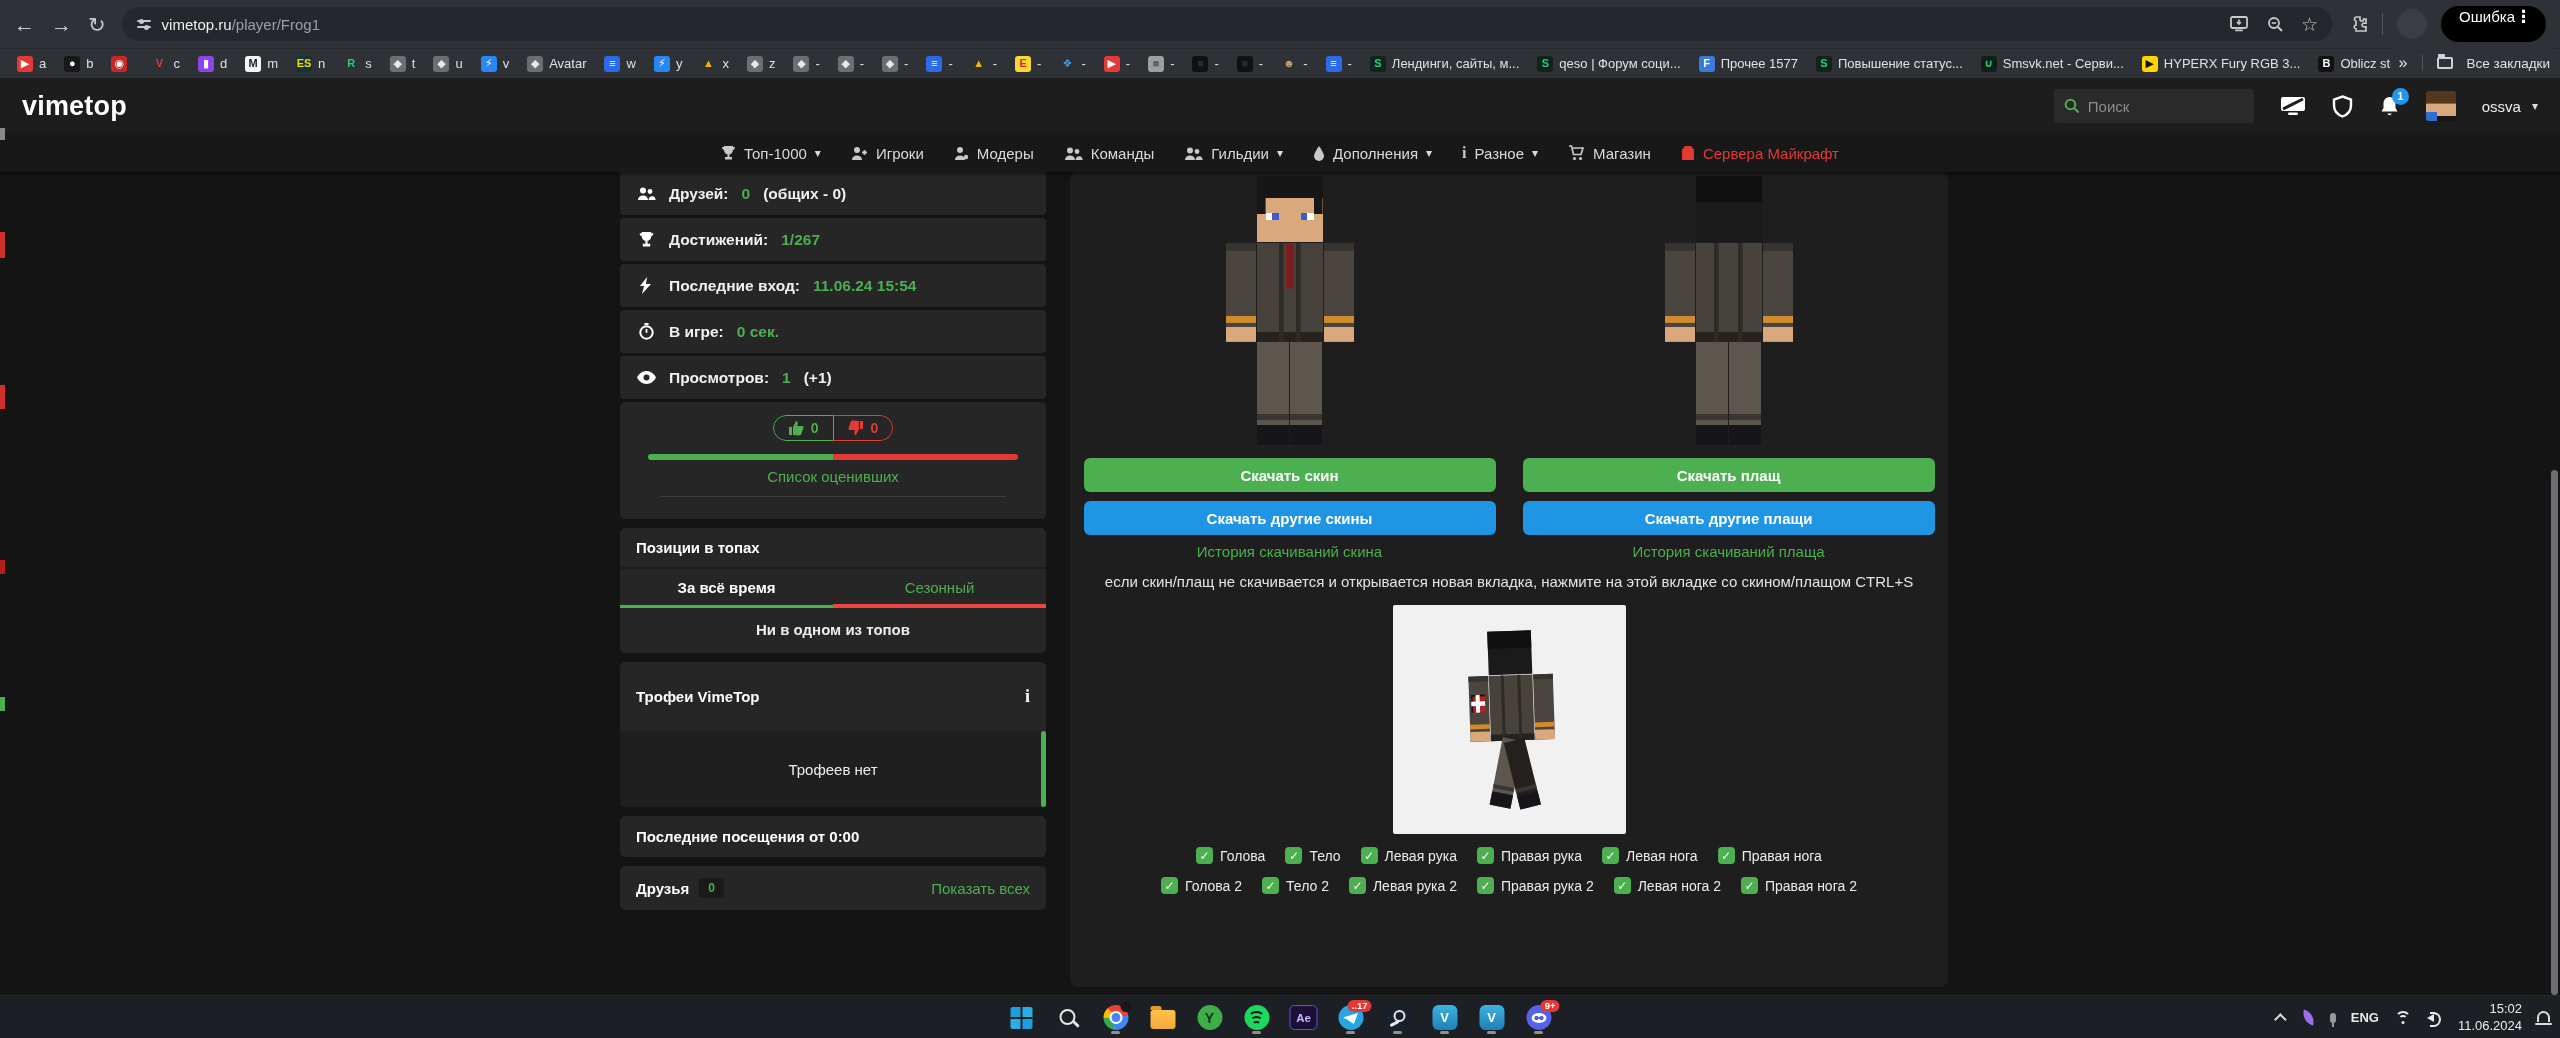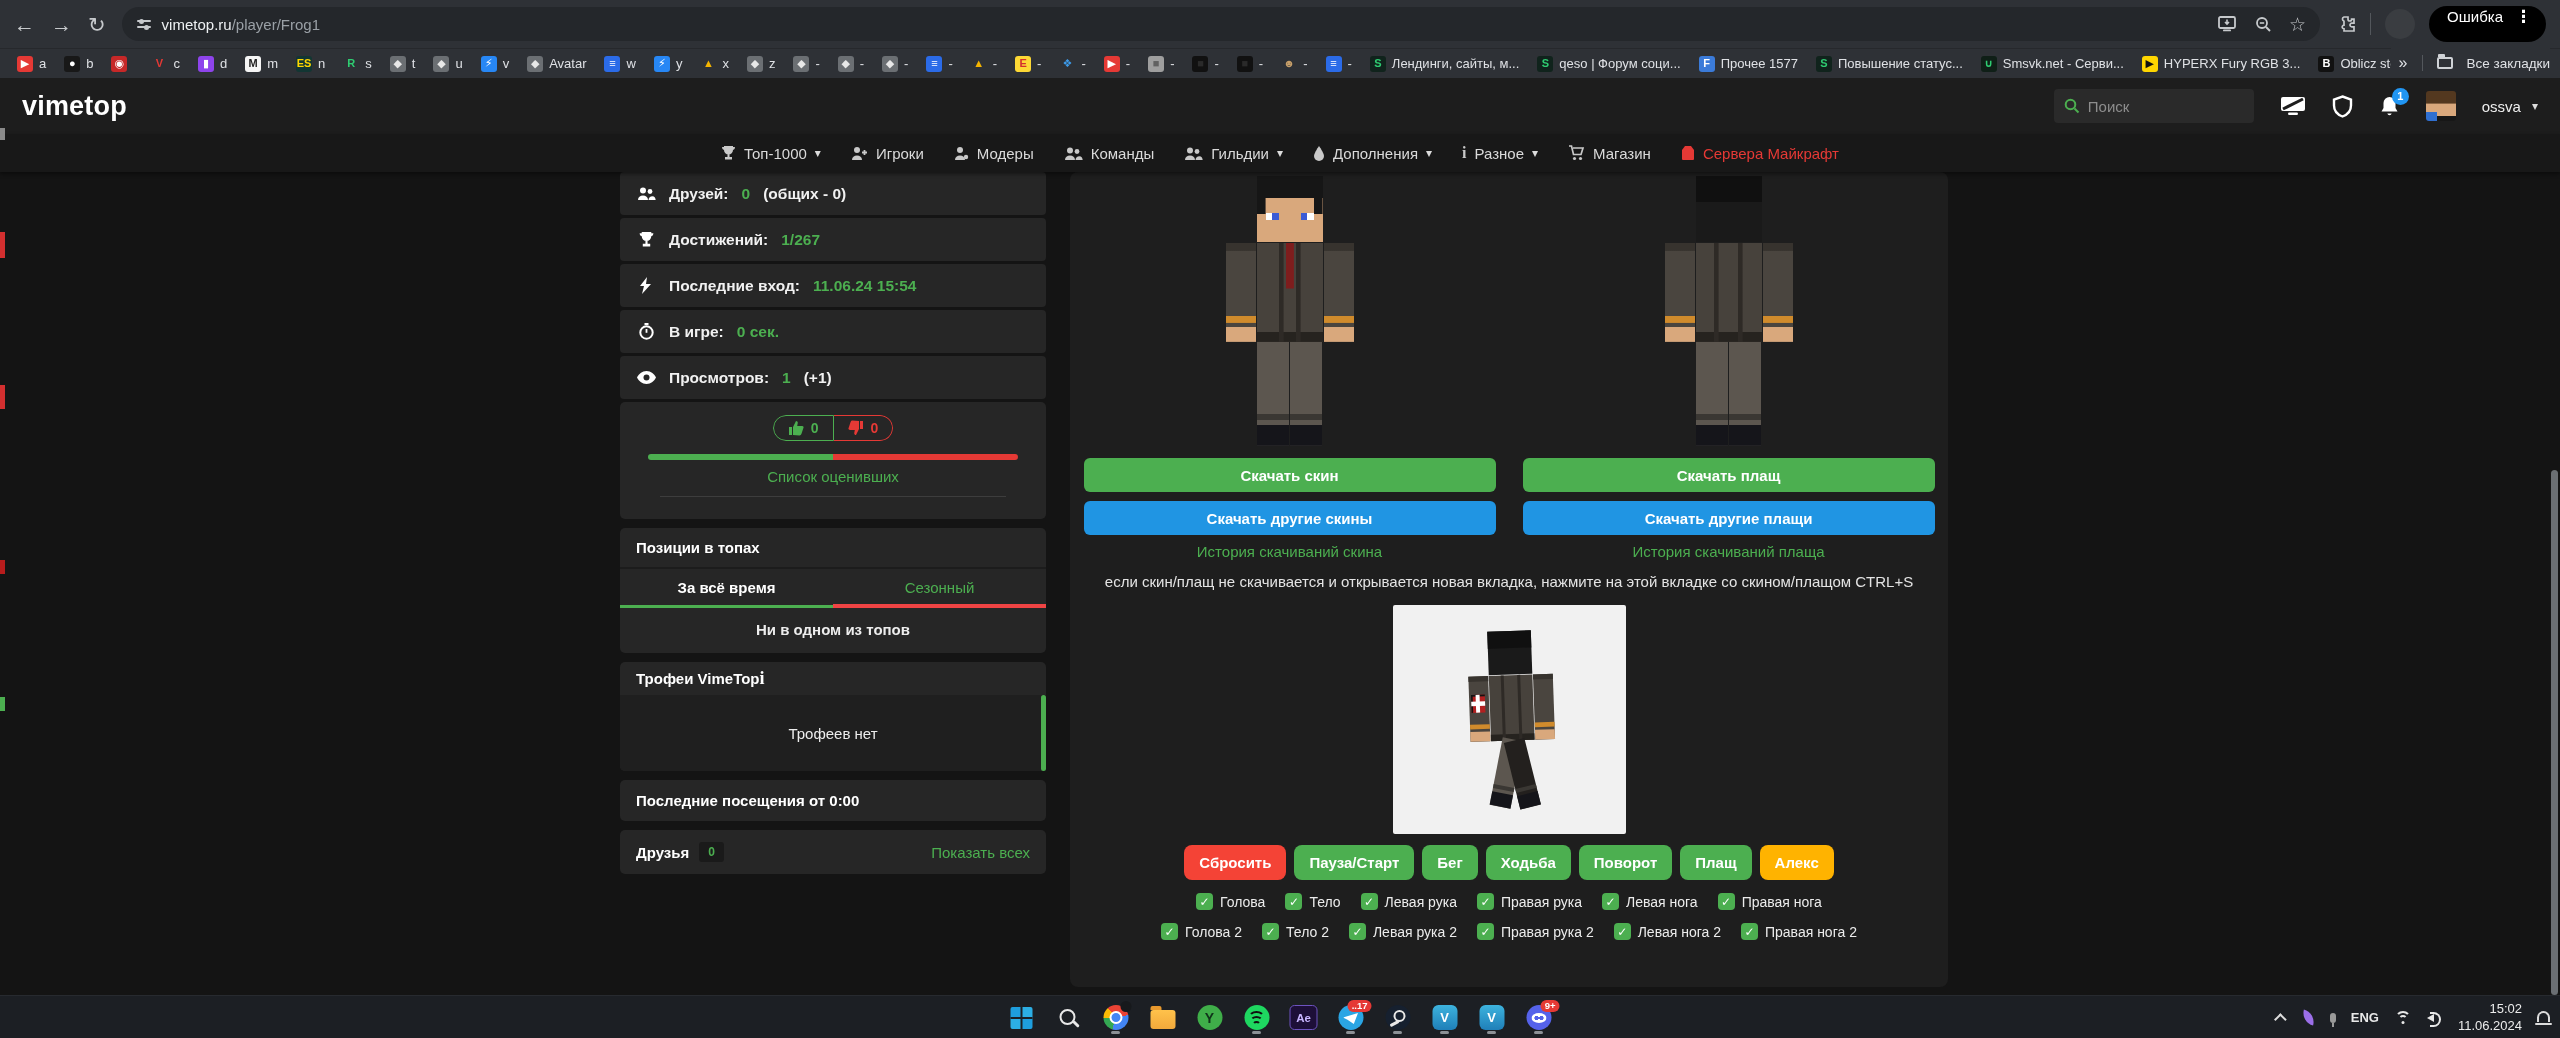--- a/index.html
+++ b/index.html
@@ -20,21 +20,21 @@
   .tune-ico i.d1 { top:2.5px; left:3px; } .tune-ico i.d2 { top:8.5px; right:3px; }
   .url-host { color:#eef1f3; } .url-path { color:#9aa0a6; }
   .omni-right { margin-left:auto; display:flex; align-items:center; gap:16px; }
   .t-ico { width:20px; height:20px; display:inline-flex; align-items:center; justify-content:center; color:#c6c9cc; }
   .t-ico svg { display:block; }
   .star-ico { font-size:19px; color:#c6c9cc; line-height:1; }
   .toolbar-right { display:flex; align-items:center; gap:14px; }
   .sep-v { width:1px; height:22px; background:#53575c; }
   .profile-dot { width:30px; height:30px; border-radius:50%; background:#3a3d41; }
   .error-pill { height:36px; background:#000; border-radius:18px; color:#fff; font-size:15px;
-                display:flex; align-items:center; gap:12px; padding:0 14px 15px 18px; }
+                display:flex; align-items:center; padding:0 14px 15px 18px; }
   .kebab { color:#fff; font-size:17px; font-weight:bold; letter-spacing:0; }
 
   .chrome-bookmarks { position:absolute; top:48px; left:0; right:0; height:30px; background:#2e3136;
                       border-top:1px solid #26282c; display:flex; align-items:center; padding:0 10px; gap:4px; z-index:40; overflow:hidden; }
   .bm { display:inline-flex; align-items:center; gap:6px; padding:2px 7px; border-radius:6px; flex:0 0 auto; }
   .bm-ico { width:16px; height:16px; border-radius:3px; display:inline-flex; align-items:center; justify-content:center;
             font-size:11px; font-weight:bold; line-height:1; overflow:hidden; }
   .bm-label { color:#dfe1e5; font-size:13px; white-space:nowrap; }
   .bm-overflow { color:#dfe1e5; font-size:16px; }
   .folder-ico { width:16px; height:12px; border:2px solid #cfd2d6; border-radius:2px; position:relative; }
@@ -93,21 +93,21 @@
   .likes-divider { height:1px; background:#3d3d3d; margin:10px 26px; }
   .hist-links { line-height:1.85; }
 
   .tops-head { padding:11px 16px; font-size:15px; font-weight:bold; border-bottom:2px solid #1c1c1c; }
   .tops-tabs { display:flex; }
   .tops-tab { flex:1; text-align:center; padding:10px 0 8px; font-size:15px; }
   .tab-active { color:#fff; font-weight:bold; border-bottom:3px solid #4caf50; }
   .tab-idle { color:#4caf50; border-bottom:4px solid #ef4444; }
   .tops-body { text-align:center; padding:13px 0 15px; font-size:15px; font-weight:bold; color:#ededed; }
 
-  .troph-head { display:flex; align-items:center; justify-content:flex-start; padding:6px 16px; font-size:15px; font-weight:bold; }
+  .troph-head { display:flex; align-items:center; justify-content:space-between; padding:24px 16px; font-size:15px; font-weight:bold; }
   .troph-info { font-family:"Liberation Serif",serif; font-size:18px; font-weight:bold; color:#fff; }
   .troph-body { position:relative; background:#1f1f1f; height:76px; display:flex; align-items:center; justify-content:center;
                 font-size:15px; color:#ededed; border-radius:0 0 5px 5px; }
   .troph-scroll { position:absolute; right:0; top:0; bottom:0; width:5px; background:#4caf50; border-radius:3px; }
 
   .visits-card { padding:12px 16px; font-size:15px; font-weight:bold; }
   .friends-card { padding:12px 16px; display:flex; align-items:center; font-size:15px; font-weight:bold; }
   .friends-badge { margin-left:10px; background:#1a1a1a; color:#4caf50; font-size:12px; font-weight:bold;
                    padding:3px 9px; border-radius:3px; }
   .friends-show { margin-left:auto; font-weight:normal; }
@@ -736,36 +736,20 @@
               <div class="body"></div>
               <div class="arm"></div>
             </div>
           <div class="legs">
               <div class="leg l1"></div>
               <div class="leg l2"></div>
             </div>
         </div>
       </div>
 
-      <div class="controls-row">
-
-          <button class="ctl-btn" style="background: rgb(244, 67, 54);">Сбросить</button>
-
-          <button class="ctl-btn" style="background: rgb(76, 175, 80);">Пауза/Старт</button>
-
-          <button class="ctl-btn" style="background: rgb(76, 175, 80);">Бег</button>
-
-          <button class="ctl-btn" style="background: rgb(76, 175, 80);">Ходьба</button>
-
-          <button class="ctl-btn" style="background: rgb(76, 175, 80);">Поворот</button>
-
-          <button class="ctl-btn" style="background: rgb(76, 175, 80);">Плащ</button>
-
-          <button class="ctl-btn" style="background: rgb(255, 179, 0);">Алекс</button>
-        </div>
 
       <div class="cb-row">
 
           <span class="cb-item">
             <span class="cb">✓</span>
             <span>Голова</span>
           </span>
 
           <span class="cb-item">
             <span class="cb">✓</span>

